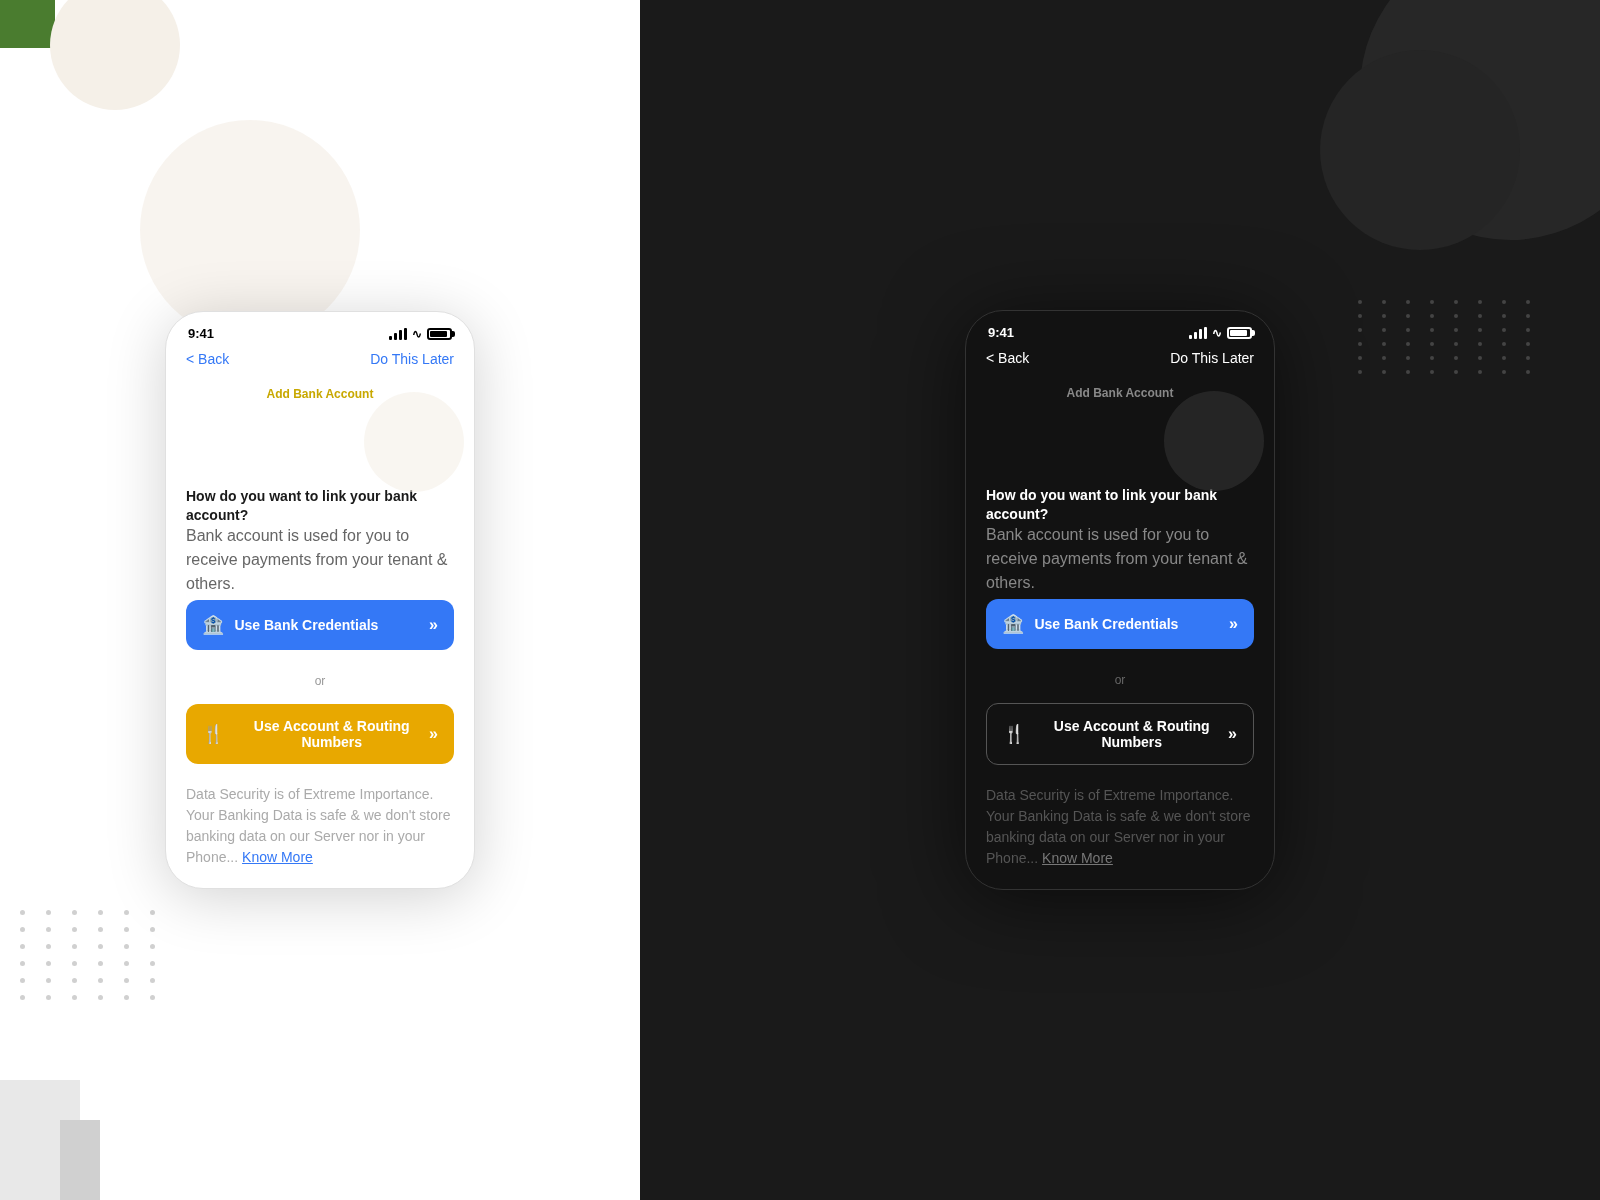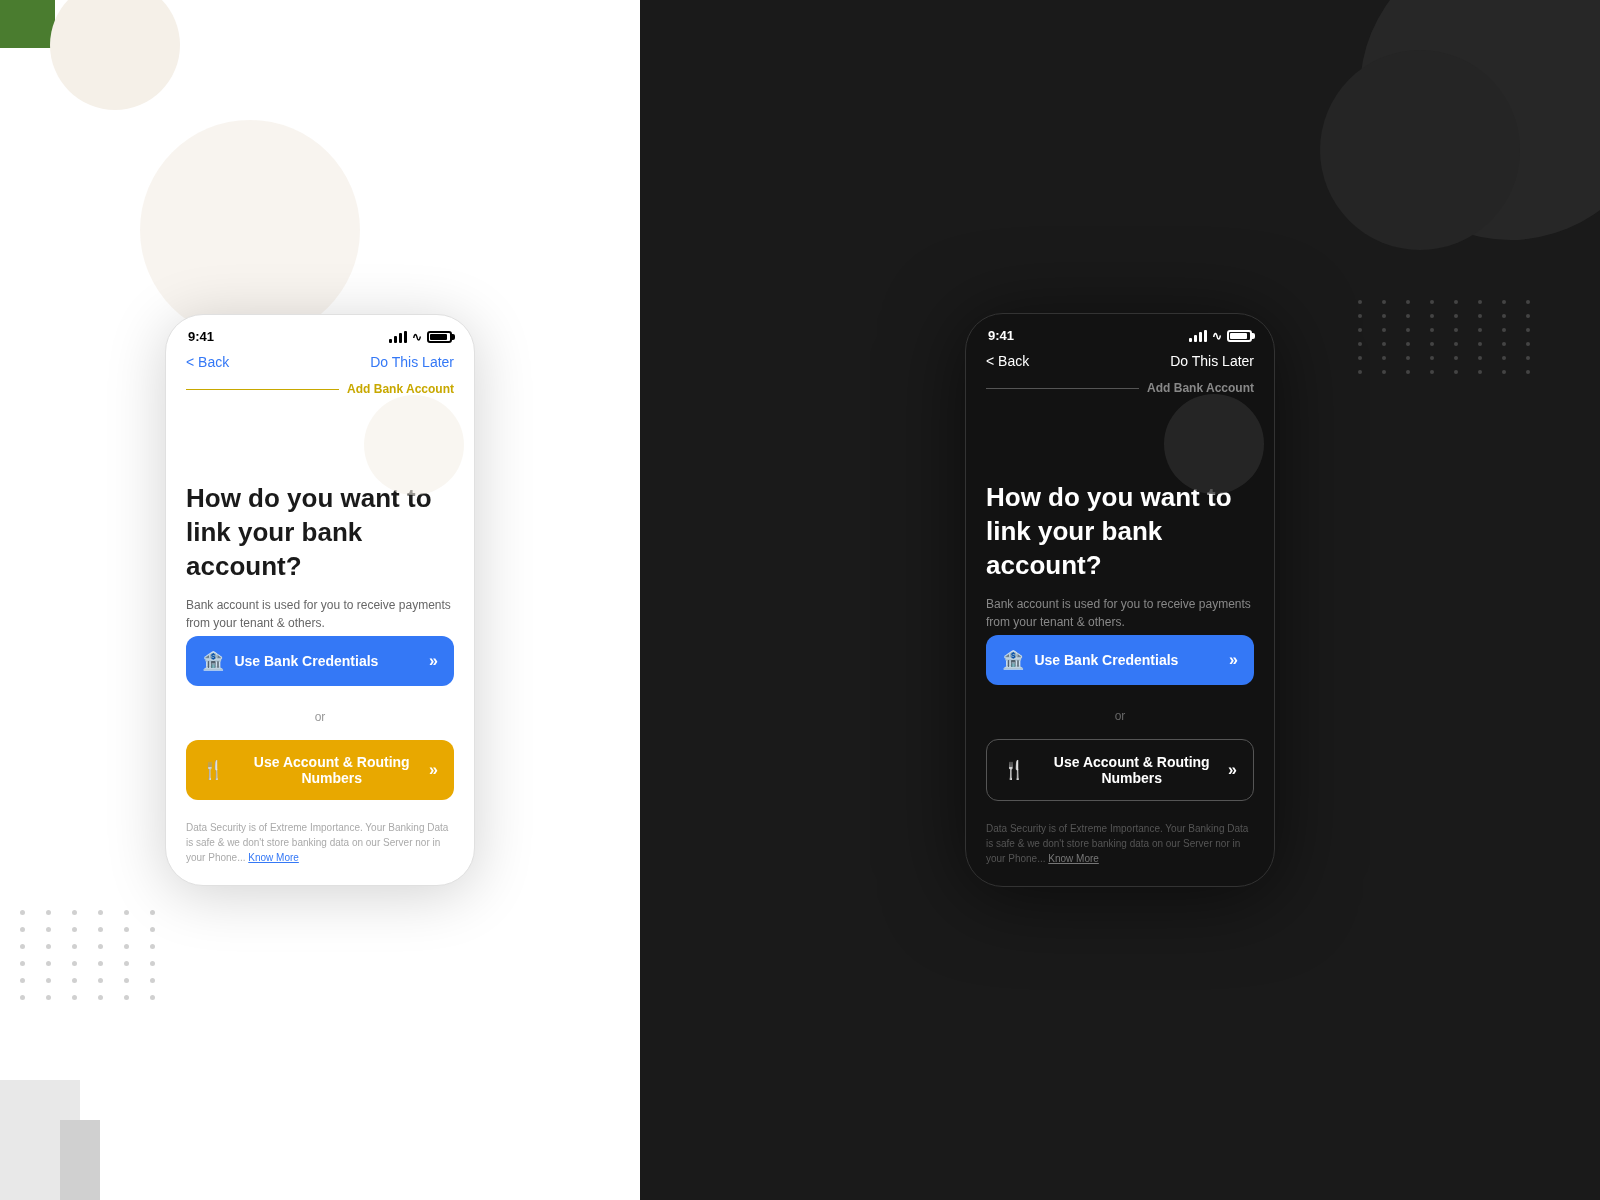--- a/index.html
+++ b/index.html
@@ -205,20 +205,21 @@
       display: flex;
       flex-direction: column;
     }
 
     .section-header {
       display: flex;
       align-items: center;
       gap: 8px;
       margin-bottom: 16px;
       padding-top: 4px;
+      flex-direction: column;
     }
 
     .section-line {
       flex: 1;
       height: 1.5px;
       background: #c8a800;
     }
 
     .section-title {
       font-size: 12px;
@@ -232,30 +233,29 @@
       top: 80px;
       right: 10px;
       width: 100px;
       height: 100px;
       border-radius: 50%;
       background: #f5f0e8;
       opacity: 0.6;
     }
 
     .main-heading {
-      font-size: 26px;
+      font-size: 14px;
       font-weight: 800;
       color: #1a1a1a;
       line-height: 1.3;
-      margin-bottom: 12px;
       margin-top: 70px;
     }
 
     .sub-text {
-      font-size: 12px;
+      font-size: 16px;
       color: #666;
       line-height: 1.5;
       margin-bottom: 4px;
     }
 
     .btn-primary {
       background: #3478F6;
       color: #fff;
       border: none;
       border-radius: 12px;
@@ -301,21 +301,21 @@
     }
 
     .or-divider {
       text-align: center;
       color: #999;
       font-size: 12px;
       margin: 16px 0;
     }
 
     .footer-text {
-      font-size: 10px;
+      font-size: 14px;
       color: #aaa;
       line-height: 1.5;
       margin-top: auto;
       padding-top: 20px;
     }
 
     .know-more {
       color: #3478F6;
       text-decoration: underline;
     }

